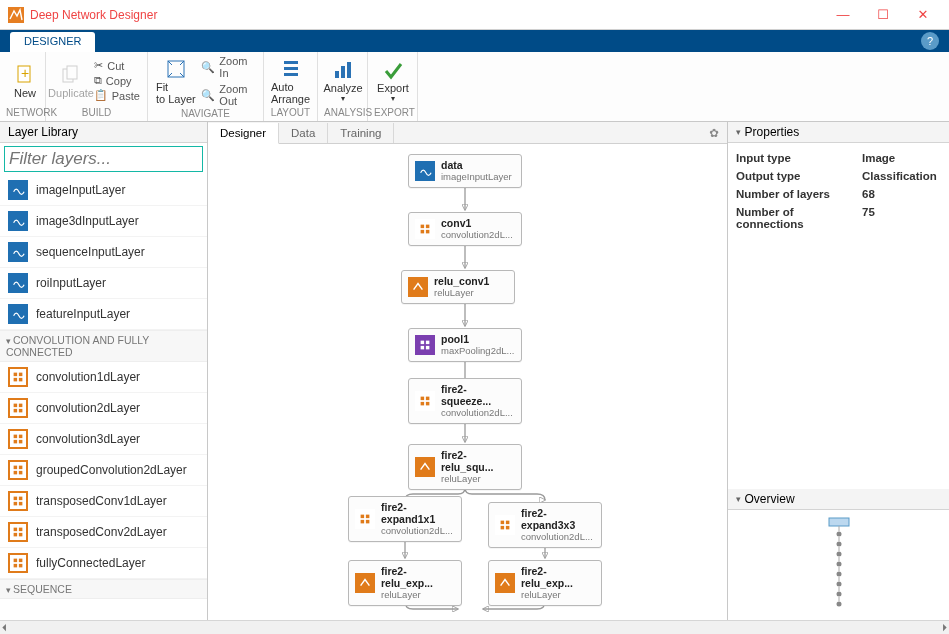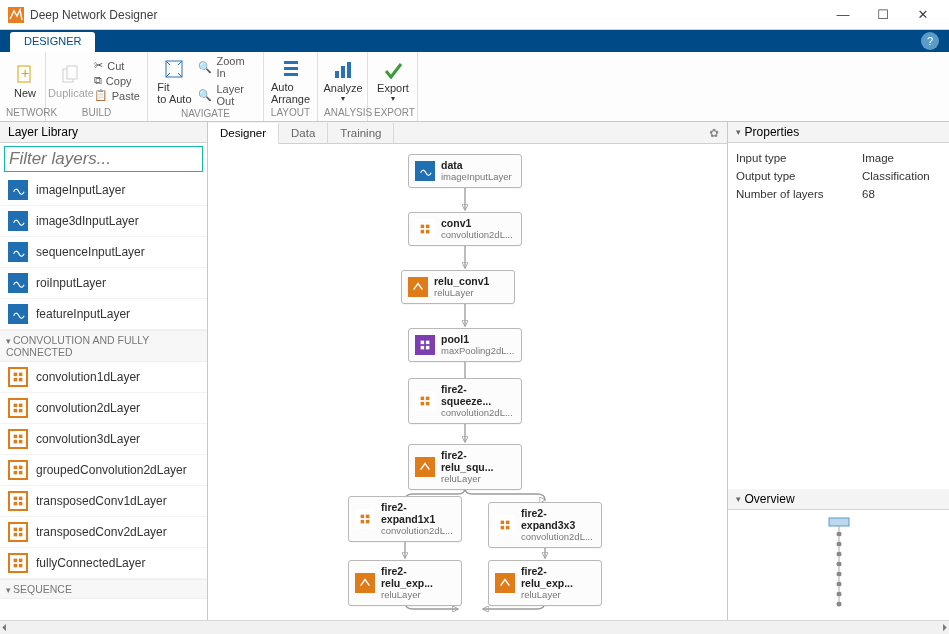--- a/index.html
+++ b/index.html
@@ -1,19 +1,19 @@
 <!DOCTYPE html>
 <html><head>
 <meta charset="utf-8">
 <style>
 * { margin: 0; padding: 0; box-sizing: border-box; font-family: "Segoe UI", Arial, sans-serif; }
 html, body { width: 949px; height: 634px; overflow: hidden; background: #fff; }
 
 
-.titlebar { height: 30px; display: flex; align-items: center; padding: 0 6px 0 8px; border-bottom: 1px solid #d0d0d0; font-size: 12px; color: #404040; }
+.titlebar { height: 30px; display: flex; align-items: center; padding: 0 6px 0 8px; border-bottom: 1px solid #d0d0d0; font-size: 12px; color: #ef4444; }
 .titlebar .app-icon { width: 16px; height: 16px; background: #e67e22; margin-right: 6px; display:flex; align-items:center; justify-content:center; }
 .titlebar .spacer { flex: 1; }
 .titlebar .win-btn { width: 40px; height: 28px; display:flex; align-items:center; justify-content:center; font-size: 13px; }
 
 
 .tab-row { height: 22px; background: #004b87; display: flex; align-items: stretch; padding-left: 10px; }
 .tab-row .tab { background: #fff; color: #004b87; font-size: 11px; padding: 3px 14px; border-top-left-radius: 3px; border-top-right-radius: 3px; margin-top: 2px; }
 .tab-row .help { margin-left: auto; margin-right: 10px; width: 18px; height: 18px; border-radius: 50%; background: #5a9bc8; color: #fff; display:flex; align-items:center; justify-content:center; font-size: 11px; margin-top:2px; }
 
 
@@ -60,21 +60,21 @@
 .node { position:absolute; width: 114px; border:1px solid #b8b8b8; border-radius:3px; background:#fcfcfc; display:flex; align-items:center; gap:6px; padding:4px 6px; font-size:10px; line-height:1.15; box-shadow: 0 1px 0 rgba(0,0,0,.04); }
 .node .nico { width:20px; height:20px; flex-shrink:0; display:flex; align-items:center; justify-content:center; }
 .node .ntext strong { display:block; font-weight:600; font-size:10.5px; color:#222; }
 .node .ntext span { color:#777; font-size:9.5px; }
 svg.wires { position:absolute; top:0; left:0; width:100%; height:100%; pointer-events:none; }
 svg.wires line, svg.wires path { stroke:#9a9a9a; stroke-width:1.3; fill:none; marker-end:url(#arr); }
 
 
 .right { width: 222px; border-left:1px solid #c8c8c8; display:flex; flex-direction:column; }
 .prop-table { padding: 6px 8px; font-size: 11.5px; color:#333; }
-.prop-row { display:flex; padding: 3px 0; }
+.prop-row { display:flex; padding: 3px 0; font-weight: bold; }
 .prop-row .k { width: 126px; color:#333; }
 .prop-row .v { color:#333; }
 .ov-canvas { height: 110px; background:#fff; display:flex; align-items:flex-start; justify-content:center; padding-top:6px; }
 .ov-canvas svg { display:block; }
 
 
 .bottom-strip { height: 14px; background:#f1f1f1; border-top:1px solid #d6d6d6; display:flex; justify-content:space-between; padding:0 2px; font-size:10px; color:#777; }
 .bottom-strip span { display:flex; align-items:center; }
 </style>
 </head>
@@ -147,30 +147,30 @@
   <div class="ts-group" style="width:116px">
     <div class="ts-row">
       <div class="ts-btn">
         <div class="icon">
             <svg width="22" height="22">
               <rect x="3" y="3" width="16" height="16" fill="none" stroke="#2a72b5"></rect>
               <path d="M3 3 L7 7 M19 3 L15 7 M3 19 L7 15 M19 19 L15 15" stroke="#2a72b5"></path>
             </svg>
           </div>
         <span style="white-space:pre">Fit
-to Auto</span>
+to Layer</span>
       </div>
       <div style="display:flex; flex-direction:column; gap:2px;">
         <div class="ts-sm">
             <span>🔍</span>
             <span>Zoom In</span>
           </div>
         <div class="ts-sm">
             <span>🔍</span>
-            <span>Layer Out</span>
+            <span>Zoom Out</span>
           </div>
       </div>
     </div>
     <div class="ts-label">NAVIGATE</div>
   </div>
 
   <div class="ts-group" style="width:54px">
     <div class="ts-row">
       <div class="ts-btn">
         <div class="icon">
@@ -489,20 +489,24 @@
        <div class="v">Image</div>
      </div>
         <div class="prop-row">
        <div class="k">Output type</div>
        <div class="v">Classification</div>
      </div>
         <div class="prop-row">
        <div class="k">Number of layers</div>
        <div class="v">68</div>
      </div>
+        <div class="prop-row">
+       <div class="k">Number of connections</div>
+       <div class="v">75</div>
+     </div>
       </div>
     <div style="flex:1"></div>
     <div class="pane-title">
         <span class="arrow">▾</span>
         <span>Overview</span>
       </div>
     <div class="ov-canvas">
       <svg width="40" height="100">
         <rect x="10" y="2" width="20" height="8" fill="#bcd8ef" stroke="#5a9bc8"></rect>
         <circle cx="20" cy="18" r="2.5" fill="#888"></circle>

